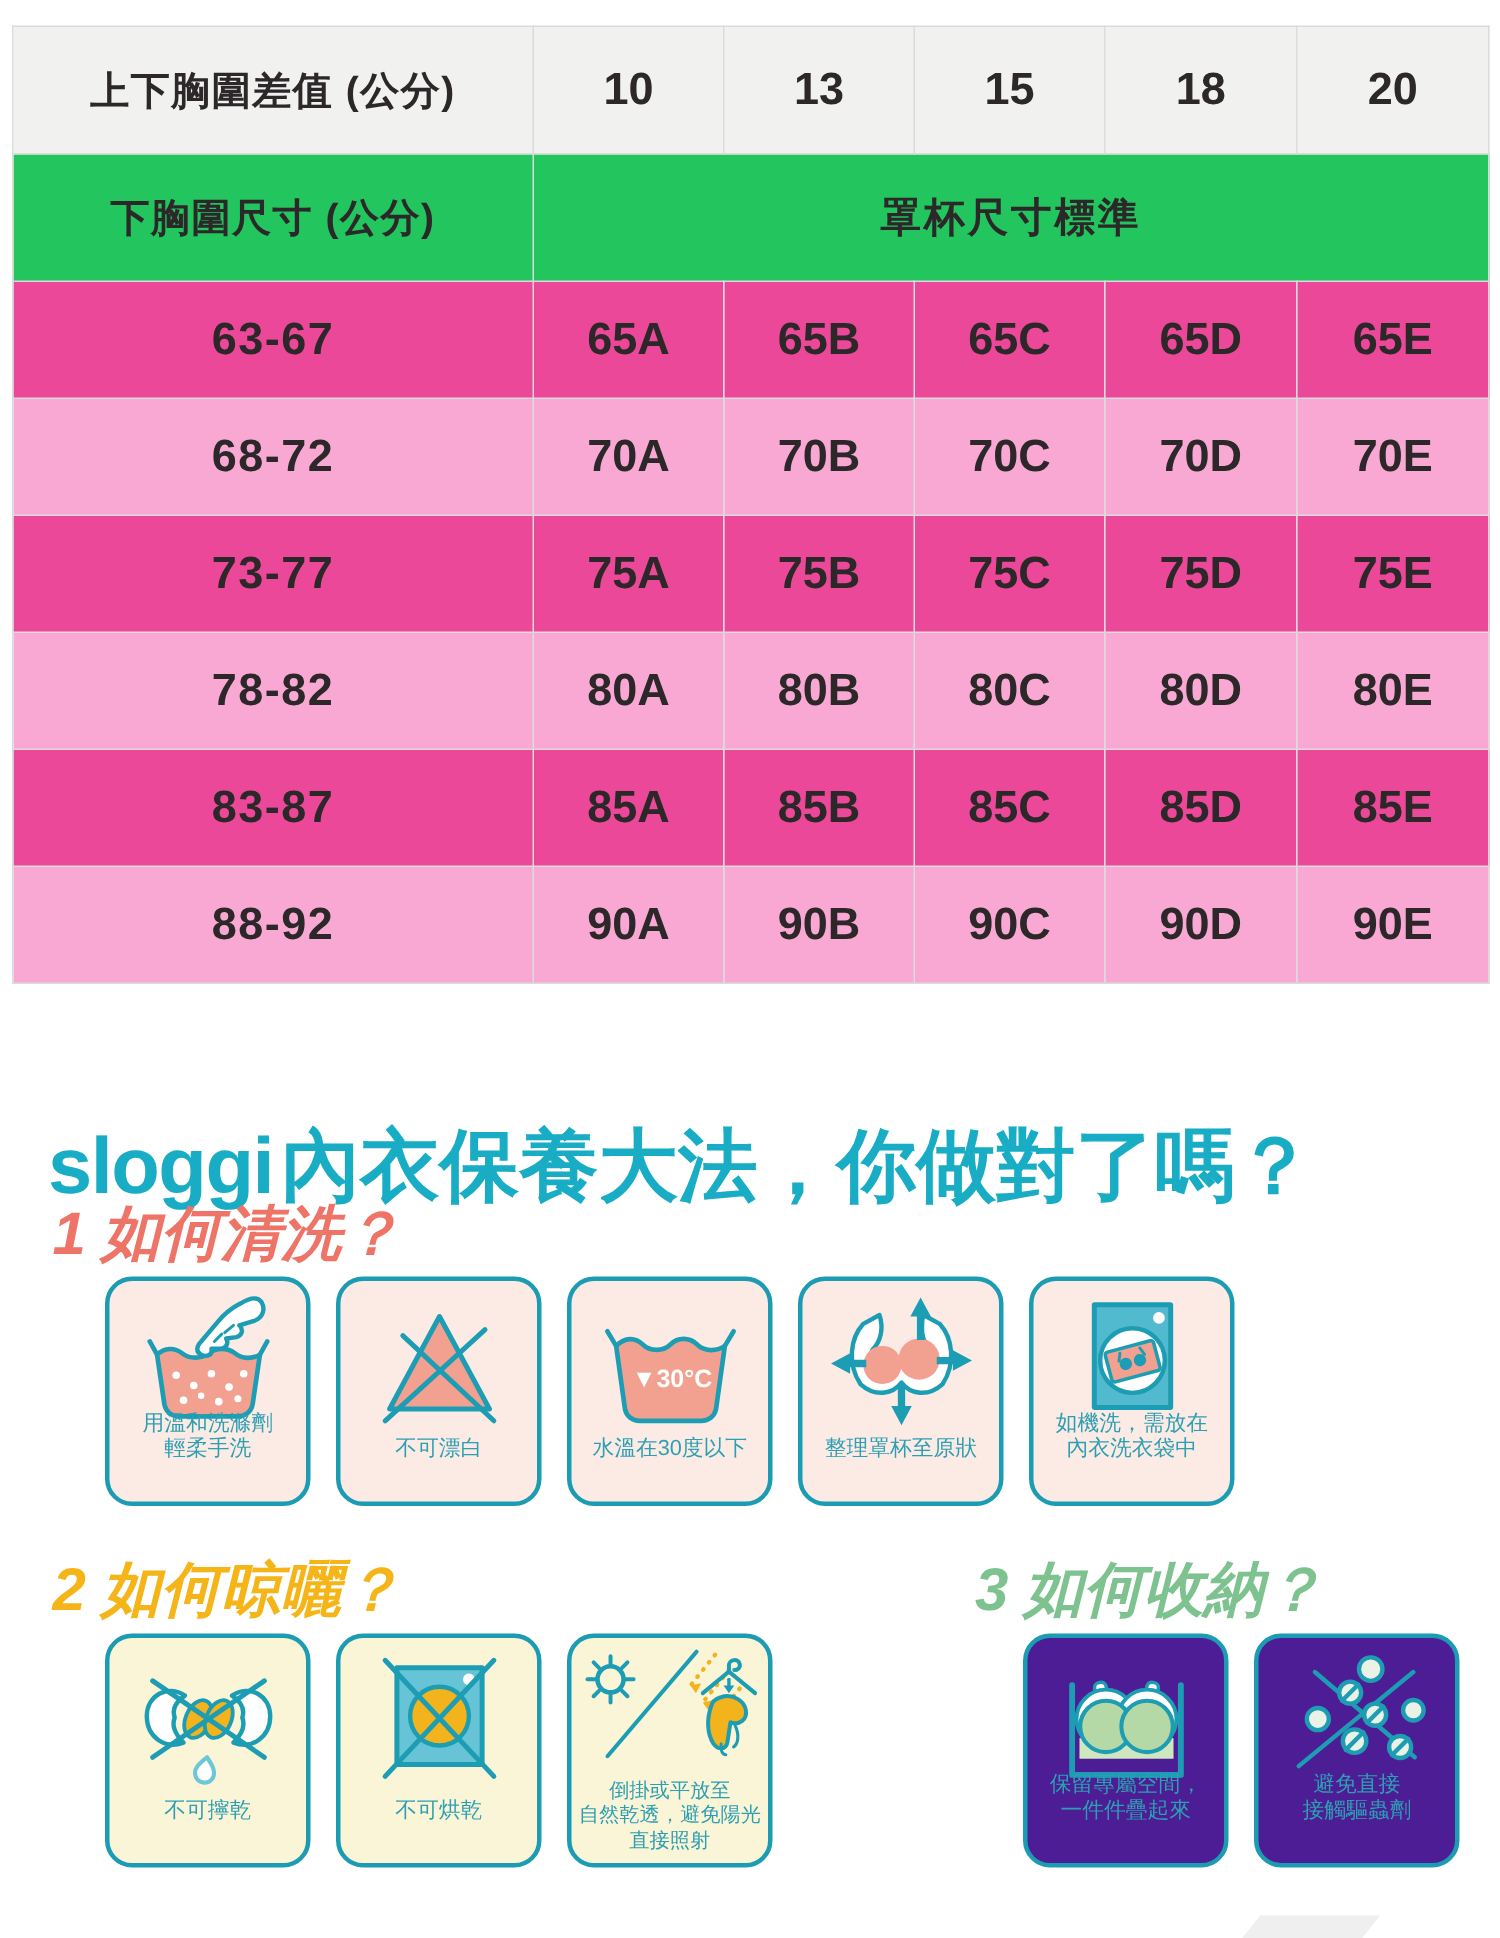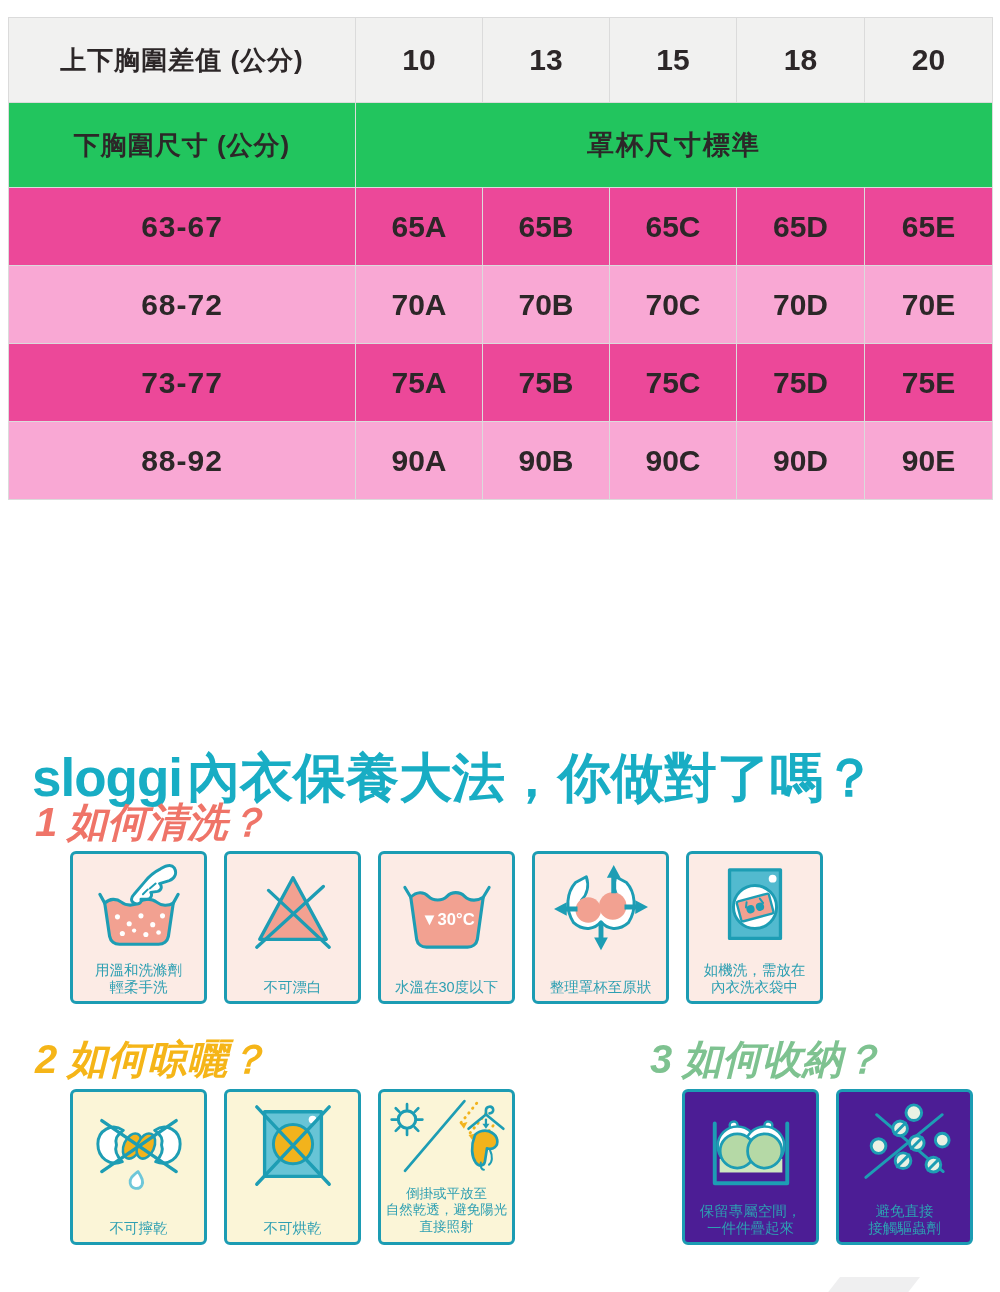--- a/index.html
+++ b/index.html
@@ -25,27 +25,27 @@
   .sec-head{position:absolute;font-size:40px;font-weight:bold;white-space:nowrap;font-style:italic;}
   .sec-head .num{margin-right:10px;}
   .sh1{left:35px;top:795px;color:#ef7468;}
   .sh2{left:35px;top:1032px;color:#f5b518;}
   .sh3{left:650px;top:1032px;color:#7ec290;}
   
   .cards{position:absolute;display:flex;gap:17px;}
   .r1{left:70px;top:851px;}
   .r2{left:70px;top:1089px;}
   .r3{left:682px;top:1089px;}
-  .card{position:relative;width:137px;height:153px;box-sizing:border-box;border:3.5px solid #1c9cb3;border-radius:6px;}
+  .card{position:relative;width:137px;height:153px;box-sizing:border-box;border:3.5px solid #1c9cb3;border-radius:18px;}
   .r2 .card,.r3 .card{height:156px;}
   .card.wash{background:#fcebe5;}
   .card.dry{background:#fbf5d7;}
   .card.store{background:#4c1d95;}
   .card .ic{position:absolute;top:8px;left:0;right:0;text-align:center;}
-  .card .lab{position:absolute;bottom:4px;left:2px;right:2px;text-align:center;font-size:14.5px;line-height:1.22;color:#2d9fb2;white-space:pre-line;font-weight:500;}
+  .card .lab{position:absolute;bottom:25px;left:2px;right:2px;text-align:center;font-size:14.5px;line-height:1.22;color:#2d9fb2;white-space:pre-line;font-weight:500;}
   .card.tall-label .ic{top:5px;}
   .card.tall-label .lab{font-size:13.5px;bottom:7px;}
   
   .corner{position:absolute;left:840px;top:1277px;width:80px;height:28px;background:#efeff0;transform:skewX(-38deg);transform-origin:top left;}
 </style>
 </head>
 <body>
 
 <table class="size-table">
   <colgroup>
@@ -87,20 +87,36 @@
   </tr>
   <tr class="data g">
     <td class="band">73-77</td>
     <td>75A</td>
     <td>75B</td>
     <td>75C</td>
     <td>75D</td>
     <td>75E</td>
   </tr>
   <tr class="data p">
+    <td class="band">78-82</td>
+    <td>80A</td>
+    <td>80B</td>
+    <td>80C</td>
+    <td>80D</td>
+    <td>80E</td>
+  </tr>
+  <tr class="data g">
+    <td class="band">83-87</td>
+    <td>85A</td>
+    <td>85B</td>
+    <td>85C</td>
+    <td>85D</td>
+    <td>85E</td>
+  </tr>
+  <tr class="data p">
     <td class="band">88-92</td>
     <td>90A</td>
     <td>90B</td>
     <td>90C</td>
     <td>90D</td>
     <td>90E</td>
   </tr>
 </tbody>
   </table>
 

